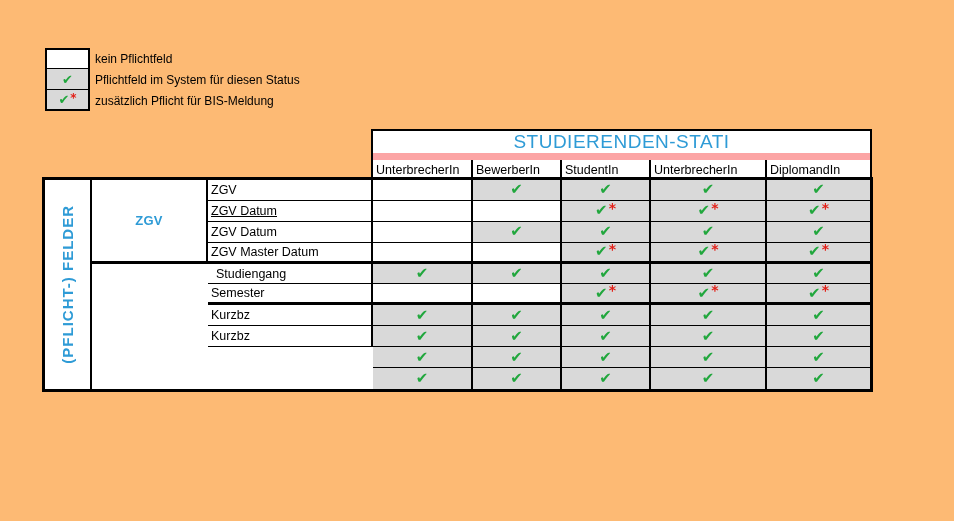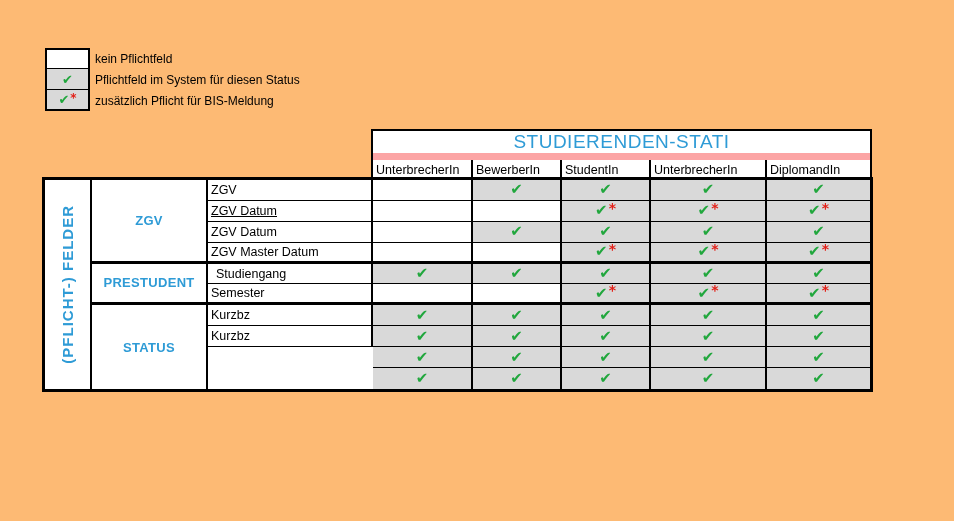--- a/index.html
+++ b/index.html
@@ -173,21 +173,20 @@
         <span class="bis">*</span>
       </div>
       <div class="cell mark m-fill grp-end" style="grid-area: 4 / 7;">
         <span class="check">✔</span>
         <span class="bis">*</span>
       </div>
       <div class="cell mark m-fill grp-end no-right" style="grid-area: 4 / 8;">
         <span class="check">✔</span>
         <span class="bis">*</span>
       </div>
-      <div class="cell group-cell grp-end" style="grid-area: 5 / 2 / span 2;">PRESTUDENT</div>
       <div class="cell rowlabel" style="grid-area: 5 / 3; padding-left: 8px;">Studiengang</div>
       <div class="cell mark m-fill" style="grid-area: 5 / 4;">
         <span class="check">✔</span>
       </div>
       <div class="cell mark m-fill" style="grid-area: 5 / 5;">
         <span class="check">✔</span>
       </div>
       <div class="cell mark m-fill" style="grid-area: 5 / 6;">
         <span class="check">✔</span>
       </div>
@@ -205,21 +204,20 @@
         <span class="bis">*</span>
       </div>
       <div class="cell mark m-fill grp-end" style="grid-area: 6 / 7;">
         <span class="check">✔</span>
         <span class="bis">*</span>
       </div>
       <div class="cell mark m-fill grp-end no-right" style="grid-area: 6 / 8;">
         <span class="check">✔</span>
         <span class="bis">*</span>
       </div>
-      <div class="cell group-cell no-bottom" style="grid-area: 7 / 2 / span 4;">STATUS</div>
       <div class="cell rowlabel" style="grid-area: 7 / 3;">Kurzbz</div>
       <div class="cell mark m-fill" style="grid-area: 7 / 4;">
         <span class="check">✔</span>
       </div>
       <div class="cell mark m-fill" style="grid-area: 7 / 5;">
         <span class="check">✔</span>
       </div>
       <div class="cell mark m-fill" style="grid-area: 7 / 6;">
         <span class="check">✔</span>
       </div>

